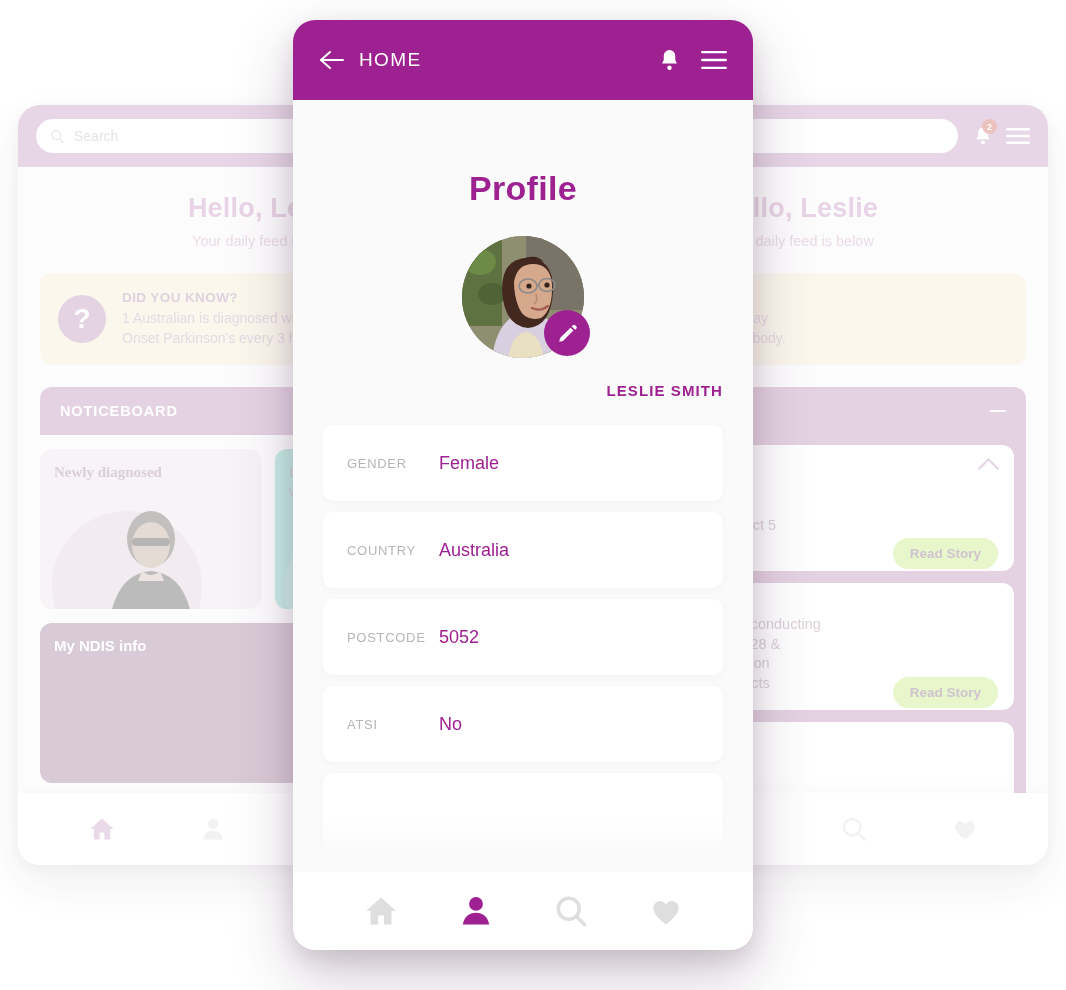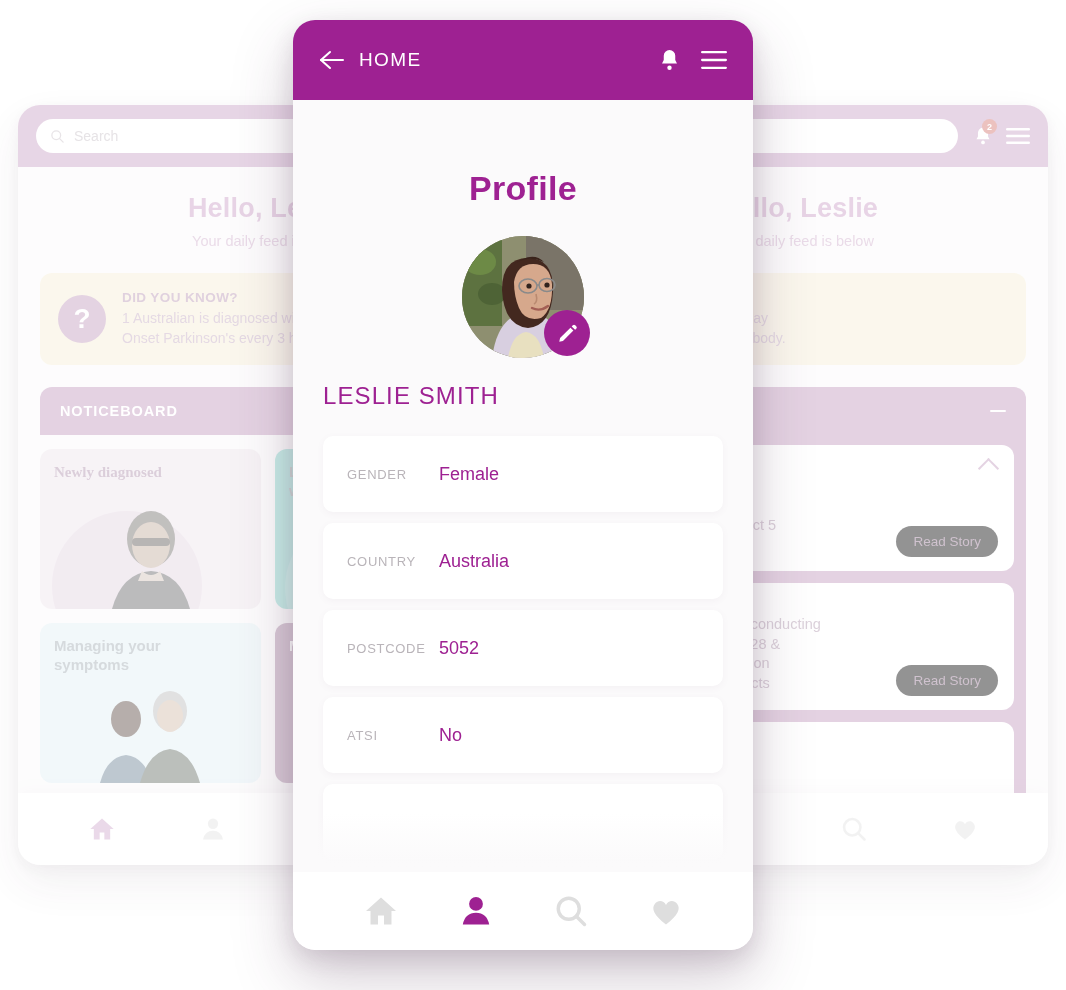--- a/index.html
+++ b/index.html
@@ -90,23 +90,23 @@
 
   
   .nb-body { background: #cd90c7; border-radius: 0 0 12px 12px; padding: 10px 12px 14px; }
   .notice {
     background: #fff; border-radius: 12px; padding: 14px 16px 16px;
     margin-bottom: 12px; position: relative; min-height: 120px;
   }
   .n-date  { font-size: 12px; color: #cdbfcb; }
   .n-text  { font-size: 14.5px; color: #b38fb0; line-height: 1.35; margin-top: 4px; white-space: pre-line; }
   .read-btn {
-    position: absolute; right: 16px; bottom: 14px;
-    background: #000000; color: #9a6d96; border: none;
-    border-radius: 16px; padding: 8px 17px; font-size: 13.5px; font-weight: normal;
+    position: absolute; right: 16px; bottom: 2px;
+    background: #bef264; color: #9a6d96; border: none;
+    border-radius: 16px; padding: 8px 17px; font-size: 13.5px; font-weight: bold;
     font-family: "Liberation Sans", sans-serif;
   }
   .chev-up {
     position: absolute; right: 18px; top: 16px; width: 15px; height: 15px;
     border-left: 2.4px solid #cb93c6; border-top: 2.4px solid #cb93c6;
     transform: rotate(45deg);
   }
 
   
   .bottom-nav {
@@ -146,21 +146,21 @@
     width: 122px; height: 122px; border-radius: 50%; overflow: hidden;
     position: relative; background: #8d8f76;
   }
   .edit-fab {
     position: absolute; right: -6px; bottom: 2px;
     width: 46px; height: 46px; border-radius: 50%; background: #9e2192;
     display: flex; align-items: center; justify-content: center;
     border: none;
   }
   .person-name {
-    text-align: left; font-size: 24px; font-weight: normal; color: #9e2192;
+    text-align: right; font-size: 15px; font-weight: bold; color: #9e2192;
     letter-spacing: 1.1px; margin-top: 24px;
   }
 
   .field-list { margin-top: 26px; }
   .field-row {
     background: #fff; border-radius: 10px; height: 76px;
     display: flex; align-items: center; padding: 0 24px;
     margin-bottom: 11px;
     box-shadow: 0 2px 7px rgba(120,100,120,.055);
   }
@@ -229,31 +229,20 @@
           <div class="blob" style="width:150px;height:150px;background:#7ce4d7;left:10px;bottom:-54px;"></div>
           <svg class="tile-person" viewBox="0 0 118 104">
             <ellipse cx="62" cy="30" rx="23" ry="27" fill="#e8cf93"></ellipse>
             <ellipse cx="62" cy="36" rx="17" ry="21" fill="#e2b79b"></ellipse>
             <path d="M24 104 q10-34 38-36 q28 2 38 36 z" fill="#f0ad29"></path>
           </svg>
         </div>
       </div>
 
       <div class="tiles">
-        <div class="tile t3">
-          <div class="t-label" style="white-space:pre-line;">Managing your
-symptoms</div>
-          <svg class="tile-person" viewBox="0 0 118 104" style="width:150px;">
-            <ellipse cx="34" cy="40" rx="15" ry="18" fill="#5a4036"></ellipse>
-            <path d="M8 104 q7-26 26-28 q19 2 26 28 z" fill="#5d7f9a"></path>
-            <ellipse cx="78" cy="32" rx="17" ry="20" fill="#b9b9b9"></ellipse>
-            <ellipse cx="78" cy="37" rx="13" ry="16" fill="#d9b79e"></ellipse>
-            <path d="M48 104 q9-32 30-34 q21 2 30 34 z" fill="#5c6a5c"></path>
-          </svg>
-        </div>
         <div class="tile t4">
           <div class="t-label">My NDIS info</div>
         </div>
       </div>
     </div>
 
     <div class="bottom-nav">
       <svg width="28" height="28" viewBox="0 0 24 24" class="nav-ico">
         <path d="M12 3 L22 12 h-3 v9 h-5 v-6 h-4 v6 H5 v-9 H2 z" fill="#dba2d6"></path>
       </svg>

